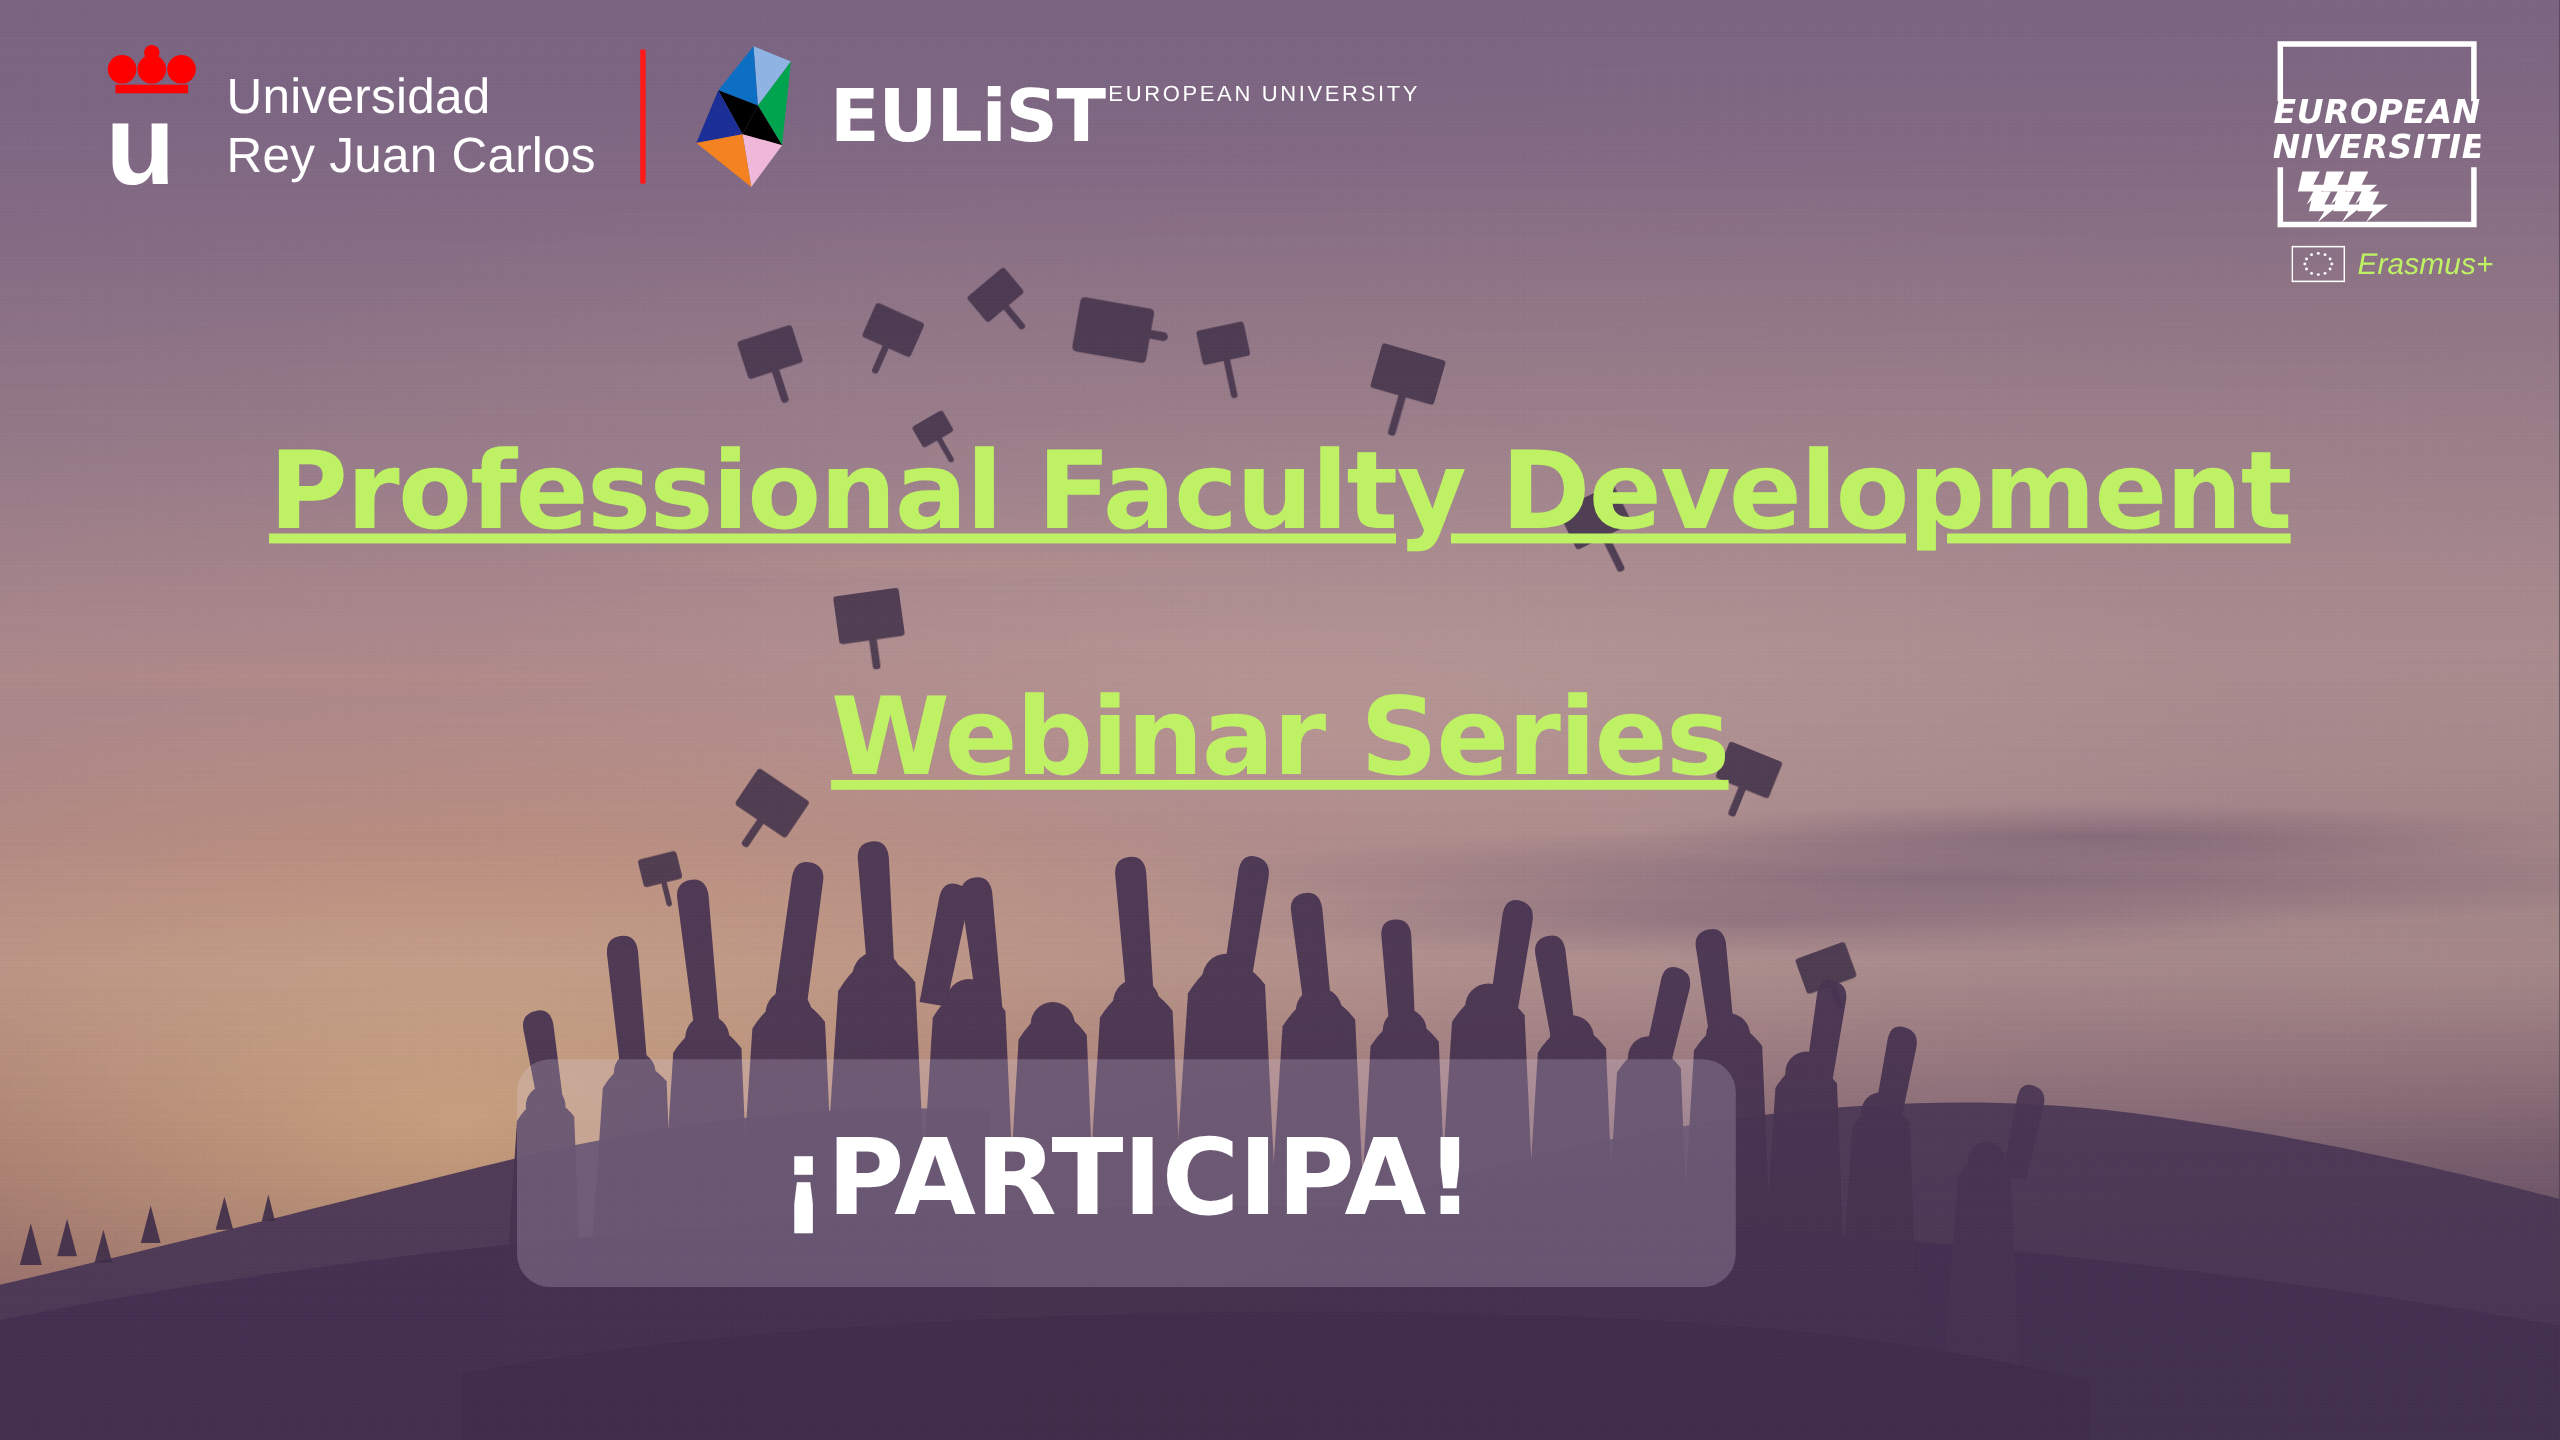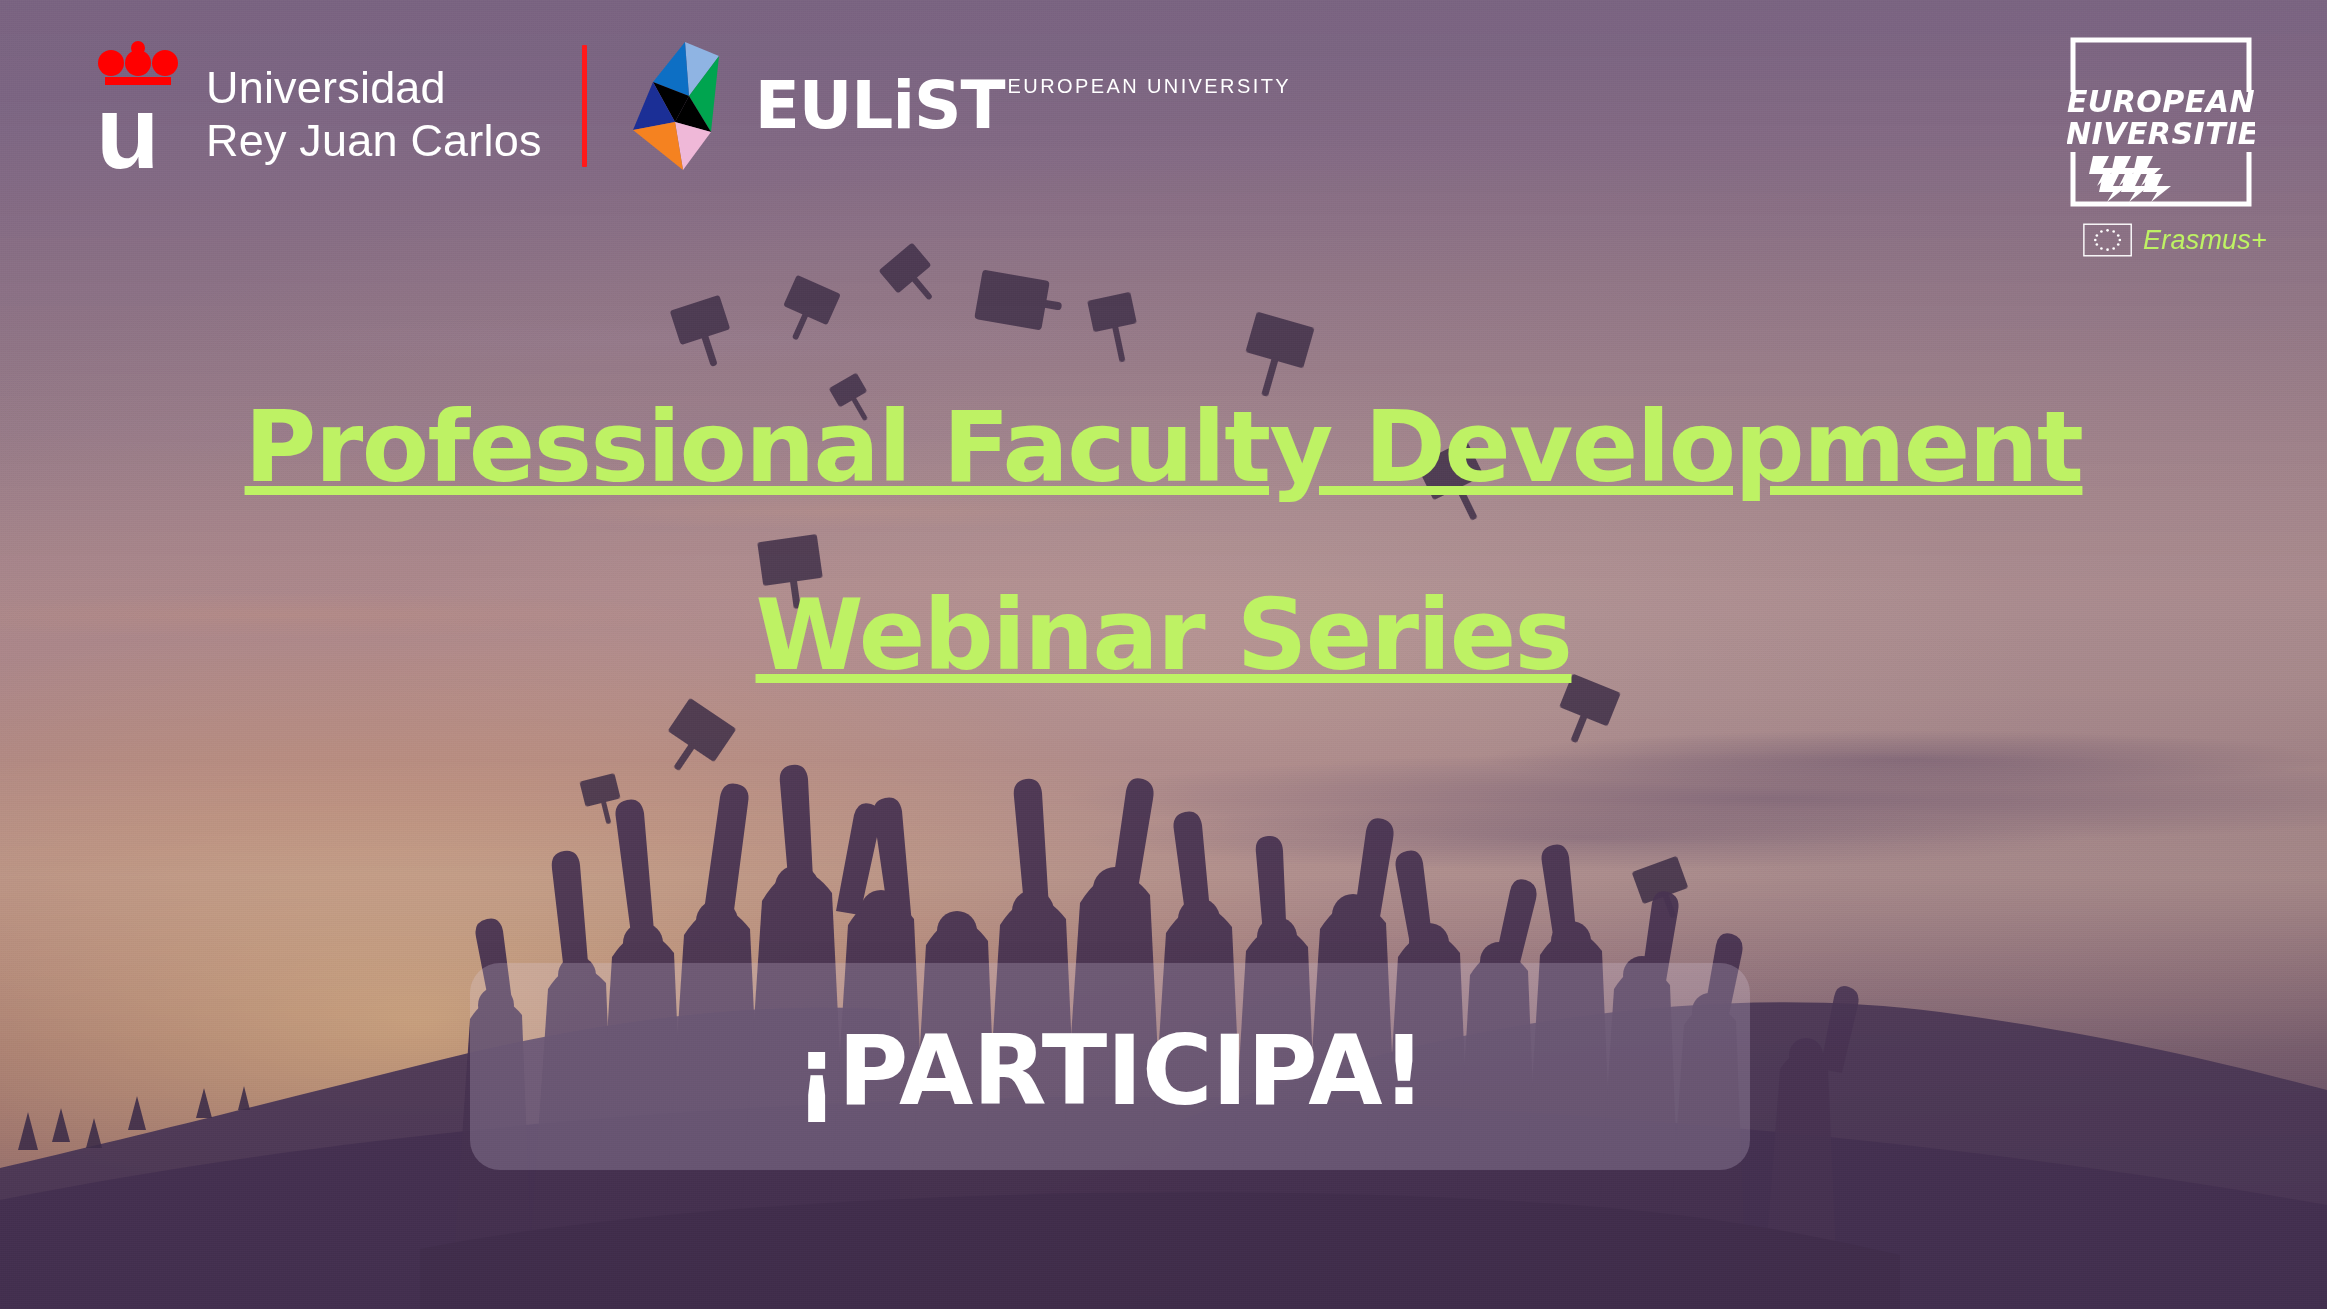--- a/index.html
+++ b/index.html
@@ -131,27 +131,27 @@
     font-family:"DejaVu Sans", sans-serif;
     font-weight:700;
     text-decoration:underline;
   }
   .headline .line1 {
     font-size:98px; line-height:110px; letter-spacing:-1.5px;
     display:block;
   }
   .headline .line2 {
     font-size:98px; line-height:110px; letter-spacing:-1.5px;
-    display:block; margin-top:78px;
+    display:block; margin-top:114px;
   }
 
   
   .cta {
     position:absolute; left:470px; top:963px;
-    width:1280px; height:207px;
+    width:1108px; height:207px;
     background:rgba(229,215,235,0.22);
     border-radius:30px;
     display:flex; align-items:center; justify-content:center;
     cursor:pointer;
   }
   .cta-label {
     color:#ffffff; font-weight:700; font-size:96px; line-height:100px;
     letter-spacing:-0.5px;
     font-family:"DejaVu Sans", sans-serif;
     transform:translateY(4px);

